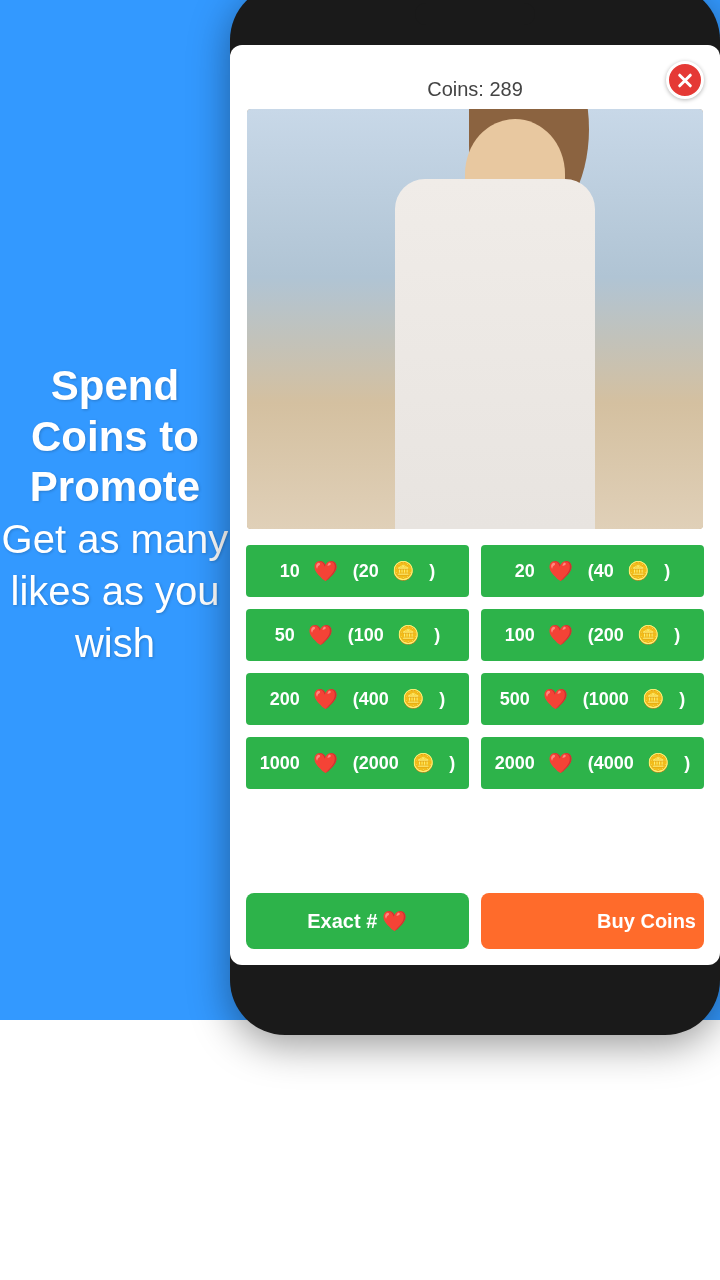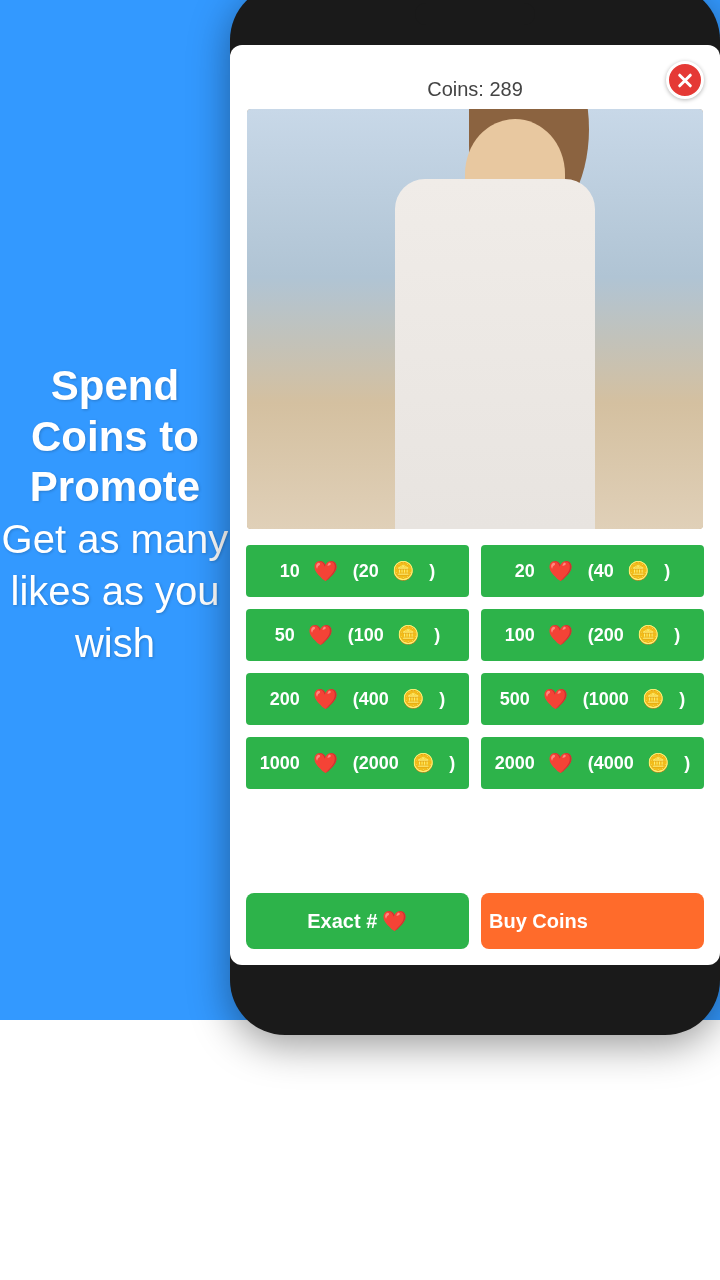--- a/index.html
+++ b/index.html
@@ -210,21 +210,21 @@
       background: #ff6b2b;
       color: white;
       border: none;
       border-radius: 8px;
       padding: 16px 8px;
       font-size: 20px;
       font-weight: 600;
       cursor: pointer;
       display: flex;
       align-items: center;
-      justify-content: flex-start;
+      justify-content: flex-end;
     }
   </style>
 </head>
 <body>
 
 <div class="background">
   <div class="header-text">
     <div class="header-line1">Spend Coins to Promote</div>
     <div class="header-line2">Get as many likes as you wish</div>
   </div>

